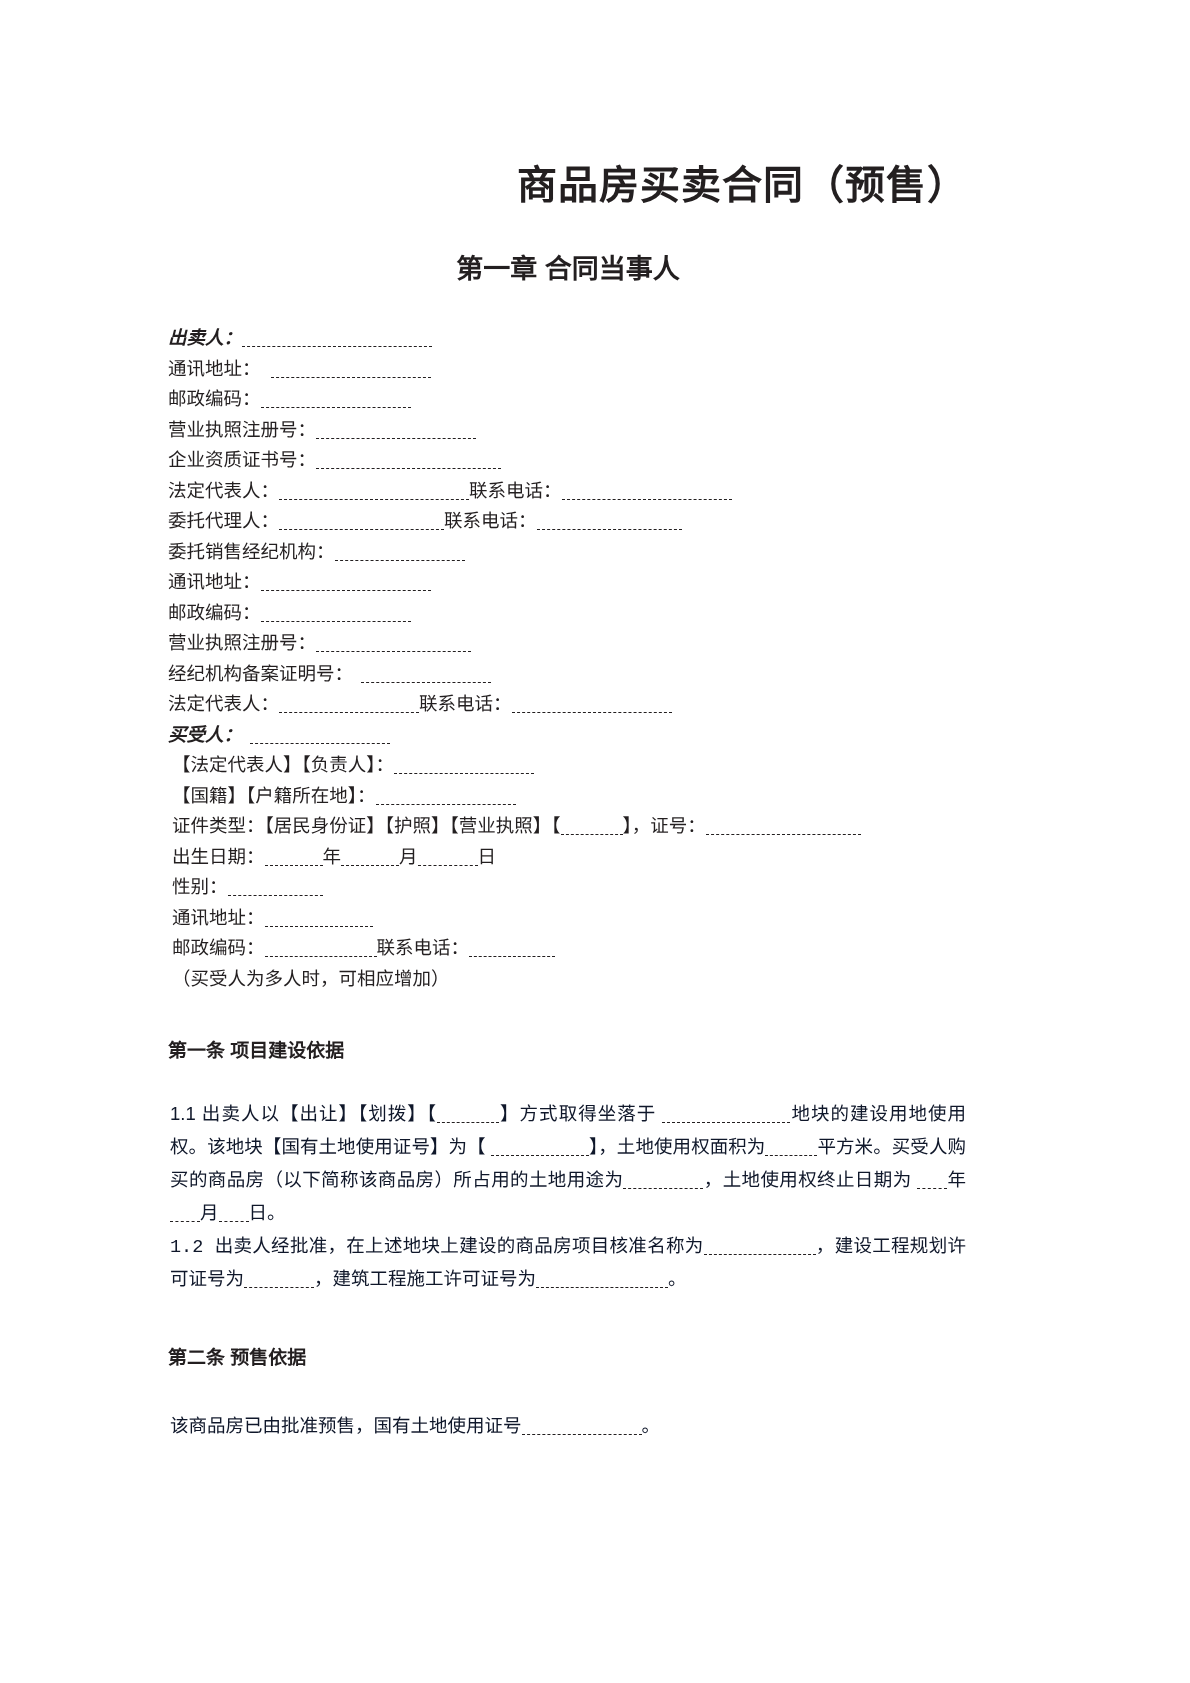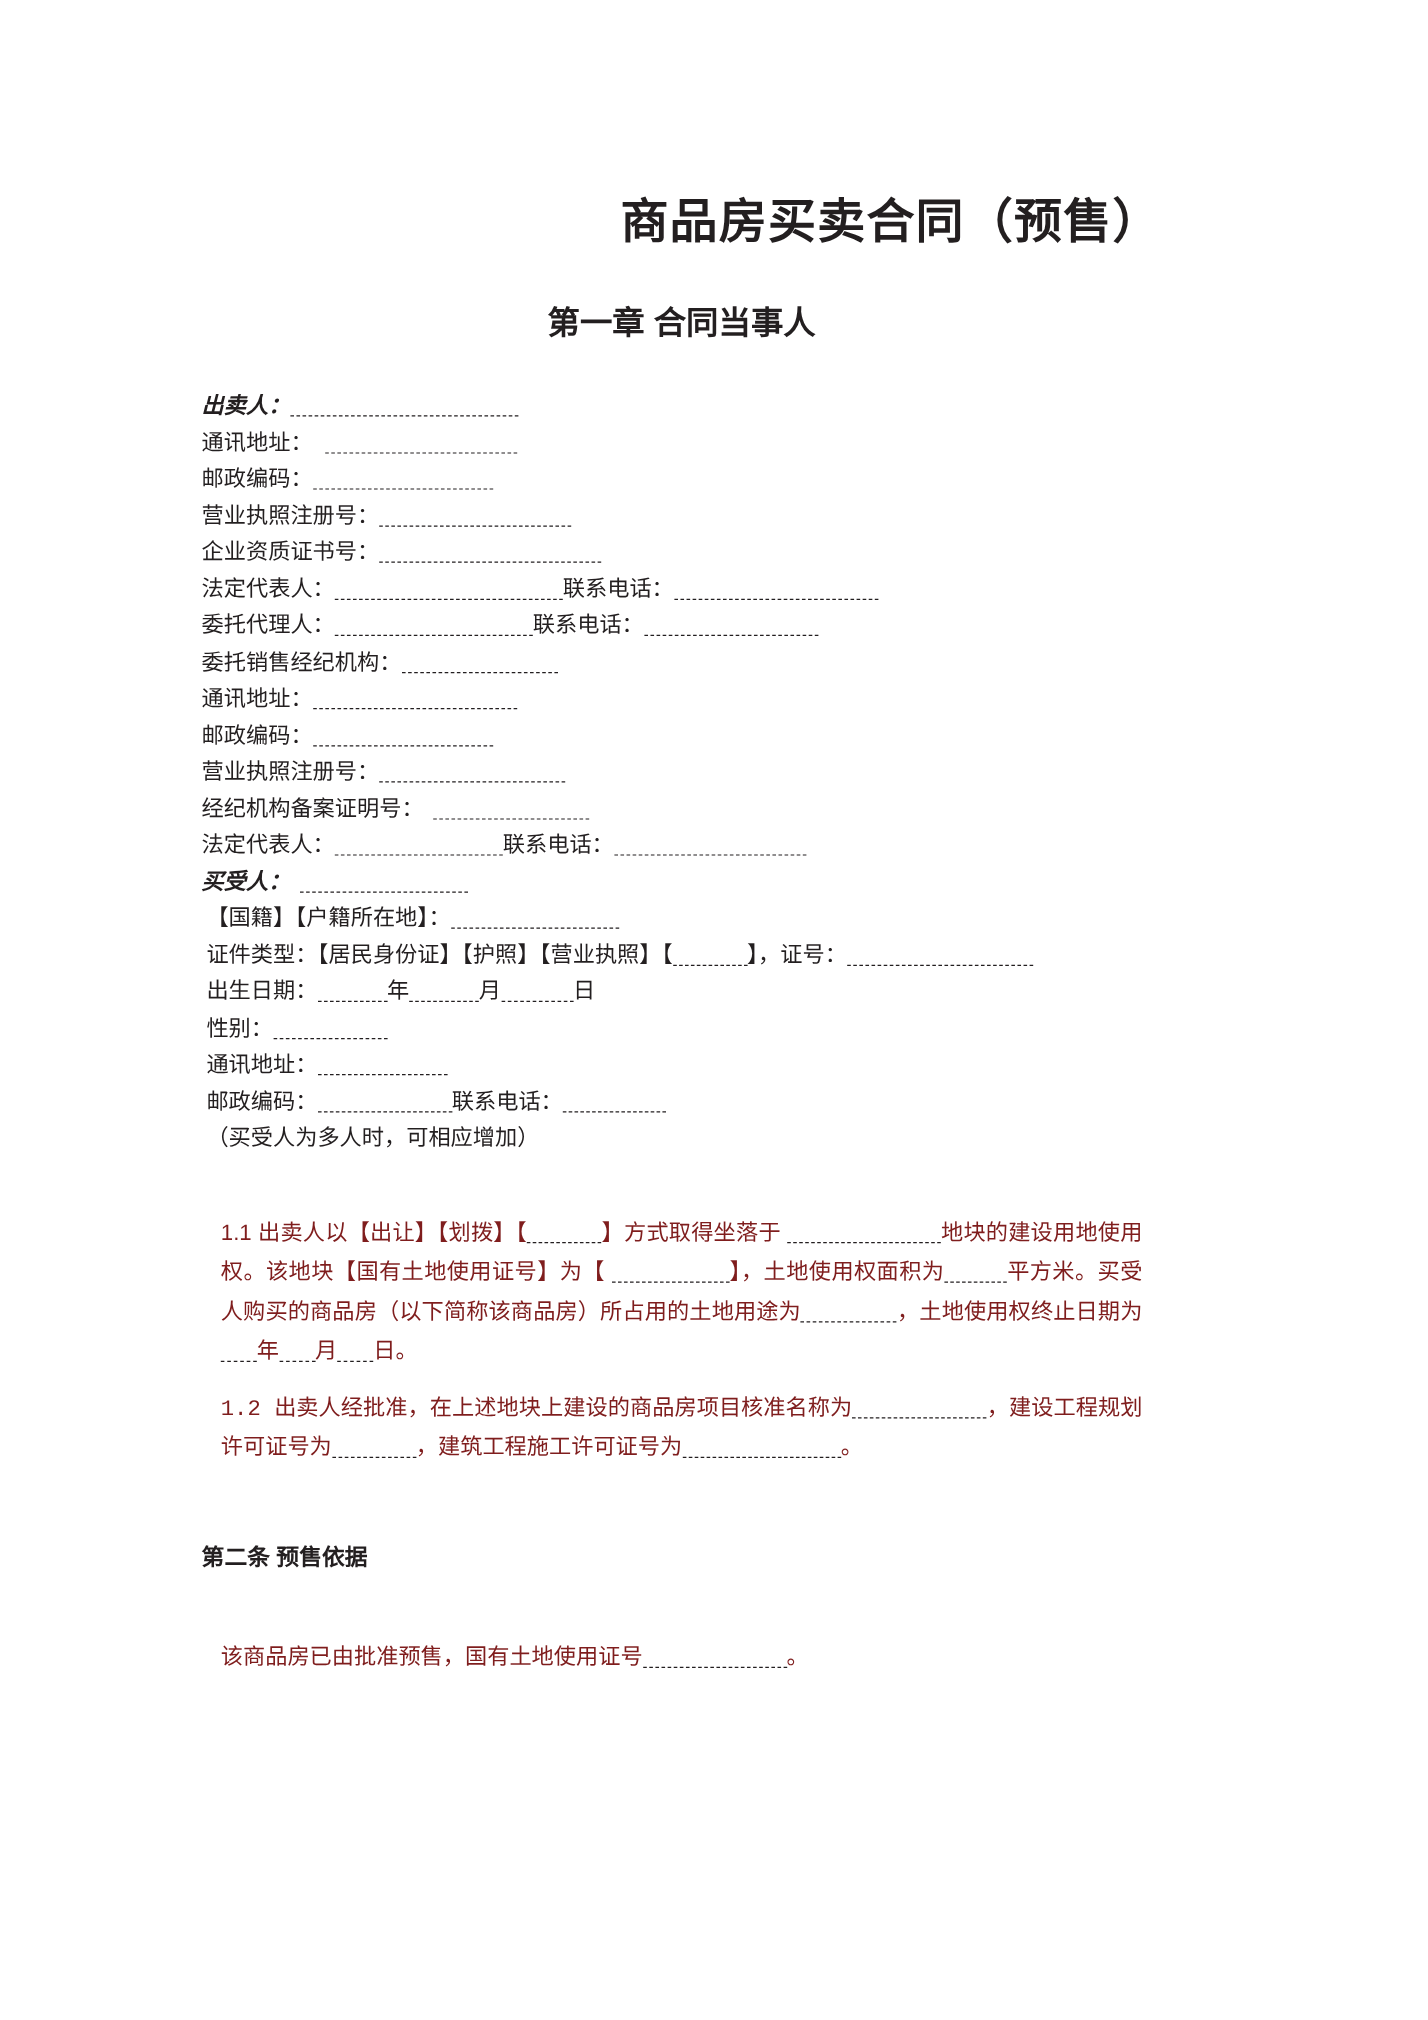--- a/index.html
+++ b/index.html
@@ -92,22 +92,22 @@
 
   
   .body-block {
     padding-top: 30px;
   }
   .para {
     font-size: 18.5px;
     line-height: 33px;
     text-align: justify;
     text-justify: inter-ideograph;
-    color: #7f1d1d;
-    margin: 16px;
+    color: #0f172a;
+    margin: 2px;
   }
   .para + .para { margin-top: 0; font-family: Liberation Mono, monospace; }
   .para .fill { vertical-align: -3px; }
   .sec2-body { padding-top: 36px; }
 </style>
 </head>
 <body>
 
 <div class="page">
   <div class="content">
@@ -167,20 +167,23 @@
       </div>
 
       <div class="field-line">
         <span>法定代表人：</span><span class="fill" style="width:140px"></span><span>联系电话：</span><span class="fill" style="width:160px"></span>
       </div>
 
       <div class="field-line bold">
         <span>买受人：</span><span class="fill" style="width:140px;margin-left:8px"></span>
       </div>
 
+      <div class="field-line indent">
+        <span>【法定代表人】【负责人】：</span><span class="fill" style="width:140px"></span>
+      </div>
 
       <div class="field-line indent">
         <span>【国籍】【户籍所在地】：</span><span class="fill" style="width:140px"></span>
       </div>
 
       <div class="field-line indent">
         <span>证件类型：【居民身份证】【护照】【营业执照】【</span><span class="fill" style="width:62px"></span><span>】，证号：</span><span class="fill" style="width:155px"></span>
       </div>
 
       <div class="field-line indent">
@@ -196,20 +199,21 @@
       </div>
 
       <div class="field-line indent">
         <span>邮政编码：</span><span class="fill" style="width:112px"></span><span>联系电话：</span><span class="fill" style="width:86px"></span>
       </div>
 
       <div class="note-line">（买受人为多人时，可相应增加）</div>
     </div>
 
 
+    <h3 class="section-title sec-1">第一条 项目建设依据</h3>
 
     <div class="body-block">
       <p class="para"><span>1.1 出卖人以【出让】【划拨】【</span><span class="fill" style="width:62px"></span><span>】方式取得坐落于 </span><span class="fill" style="width:128px"></span><span>地块的建设用地使用权。该地块【国有土地使用证号】为【 </span><span class="fill" style="width:98px"></span><span>】，土地使用权面积为</span><span class="fill" style="width:52px"></span><span>平方米。买受人购买的商品房（以下简称该商品房）所占用的土地用途为</span><span class="fill" style="width:80px"></span><span>，土地使用权终止日期为 </span><span class="fill" style="width:30px"></span><span>年</span><span class="fill" style="width:30px"></span><span>月</span><span class="fill" style="width:30px"></span><span>日。</span></p>
 
       <p class="para"><span>1.2 出卖人经批准，在上述地块上建设的商品房项目核准名称为</span><span class="fill" style="width:112px"></span><span>，建设工程规划许可证号为</span><span class="fill" style="width:70px"></span><span>，建筑工程施工许可证号为</span><span class="fill" style="width:132px"></span><span>。</span></p>
     </div>
 
     <h3 class="section-title sec-2">第二条 预售依据</h3>
 
     <div class="sec2-body">

